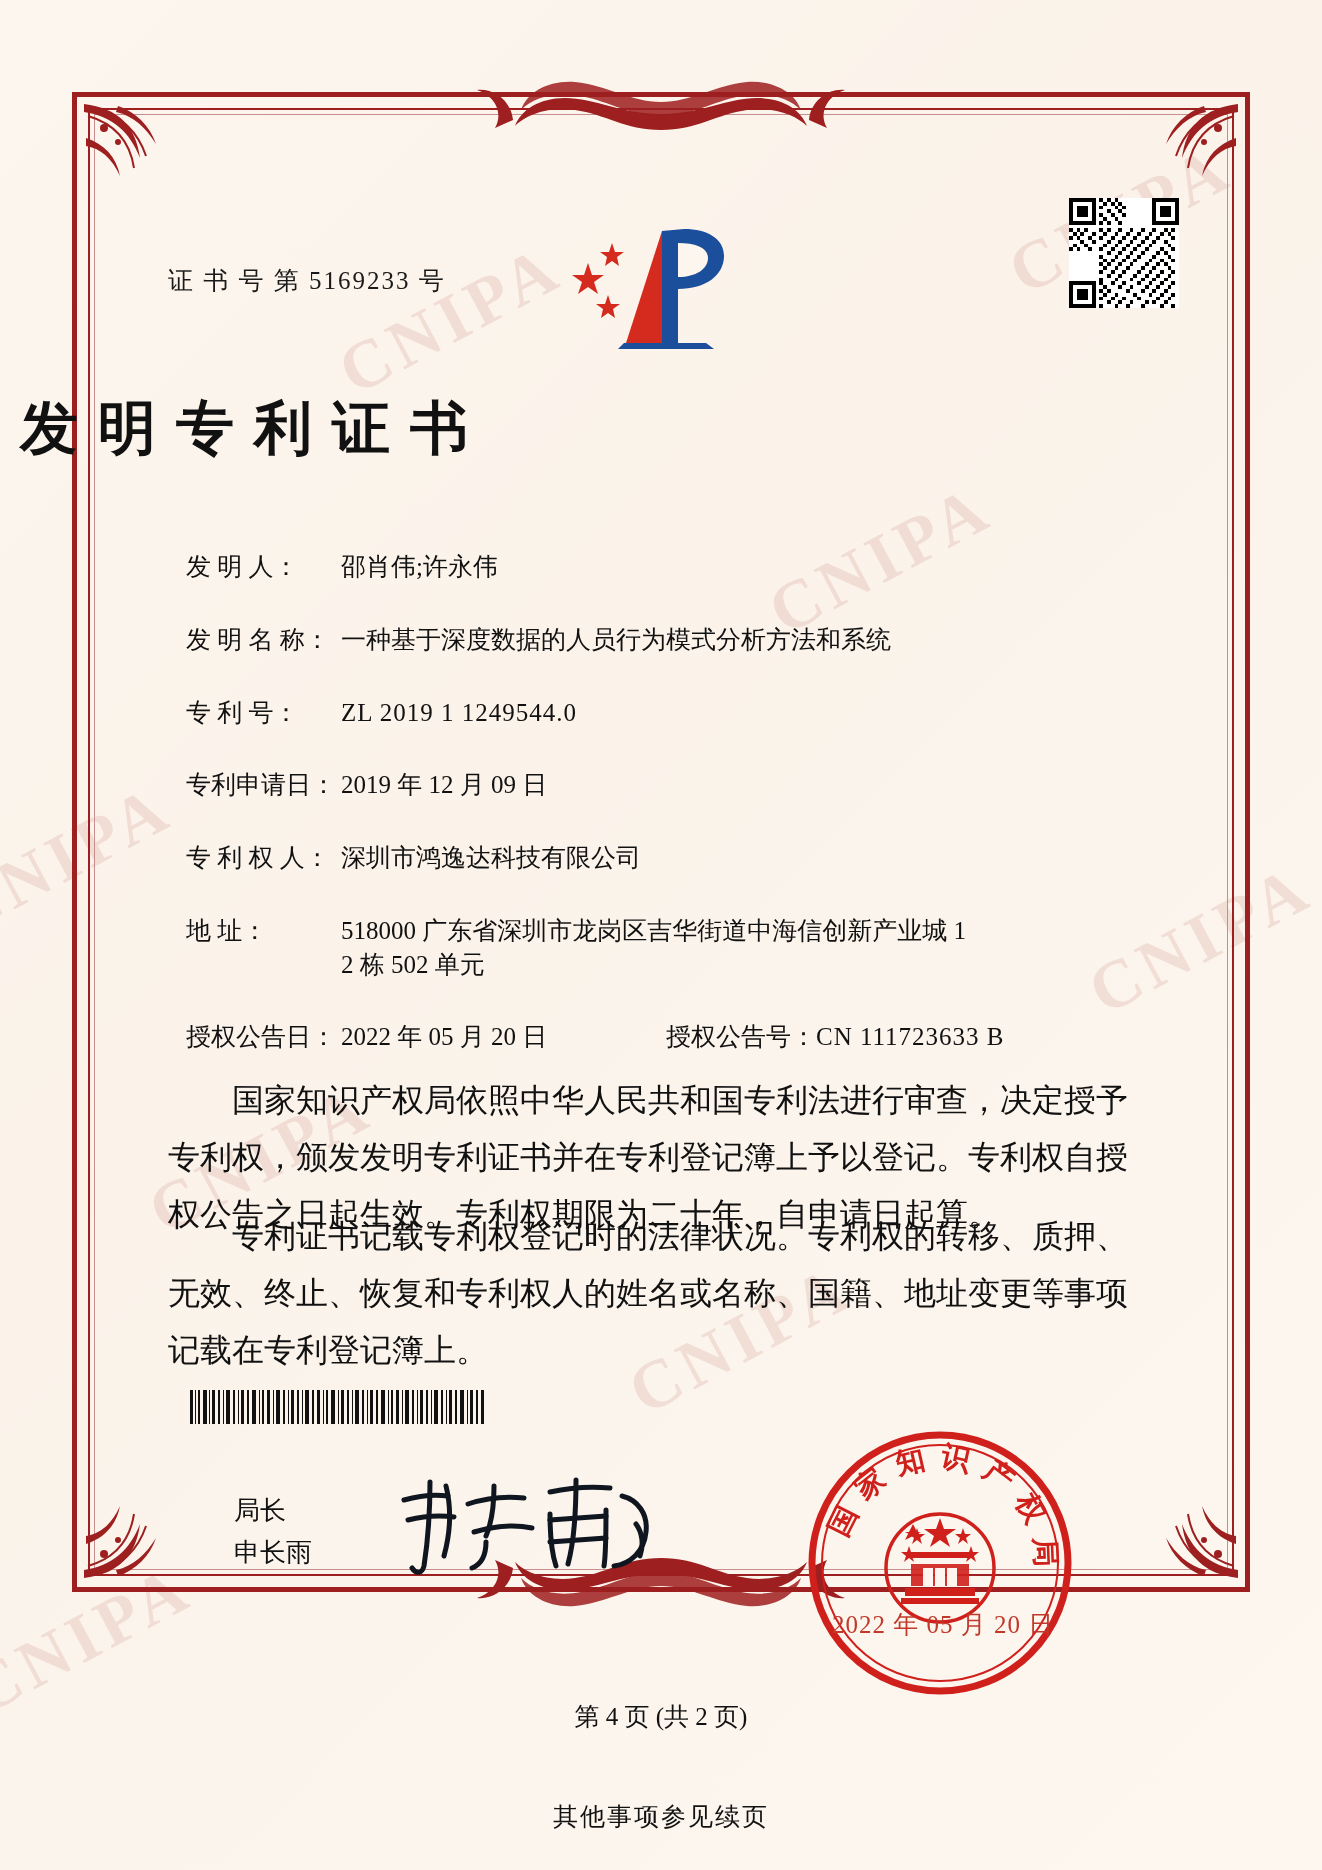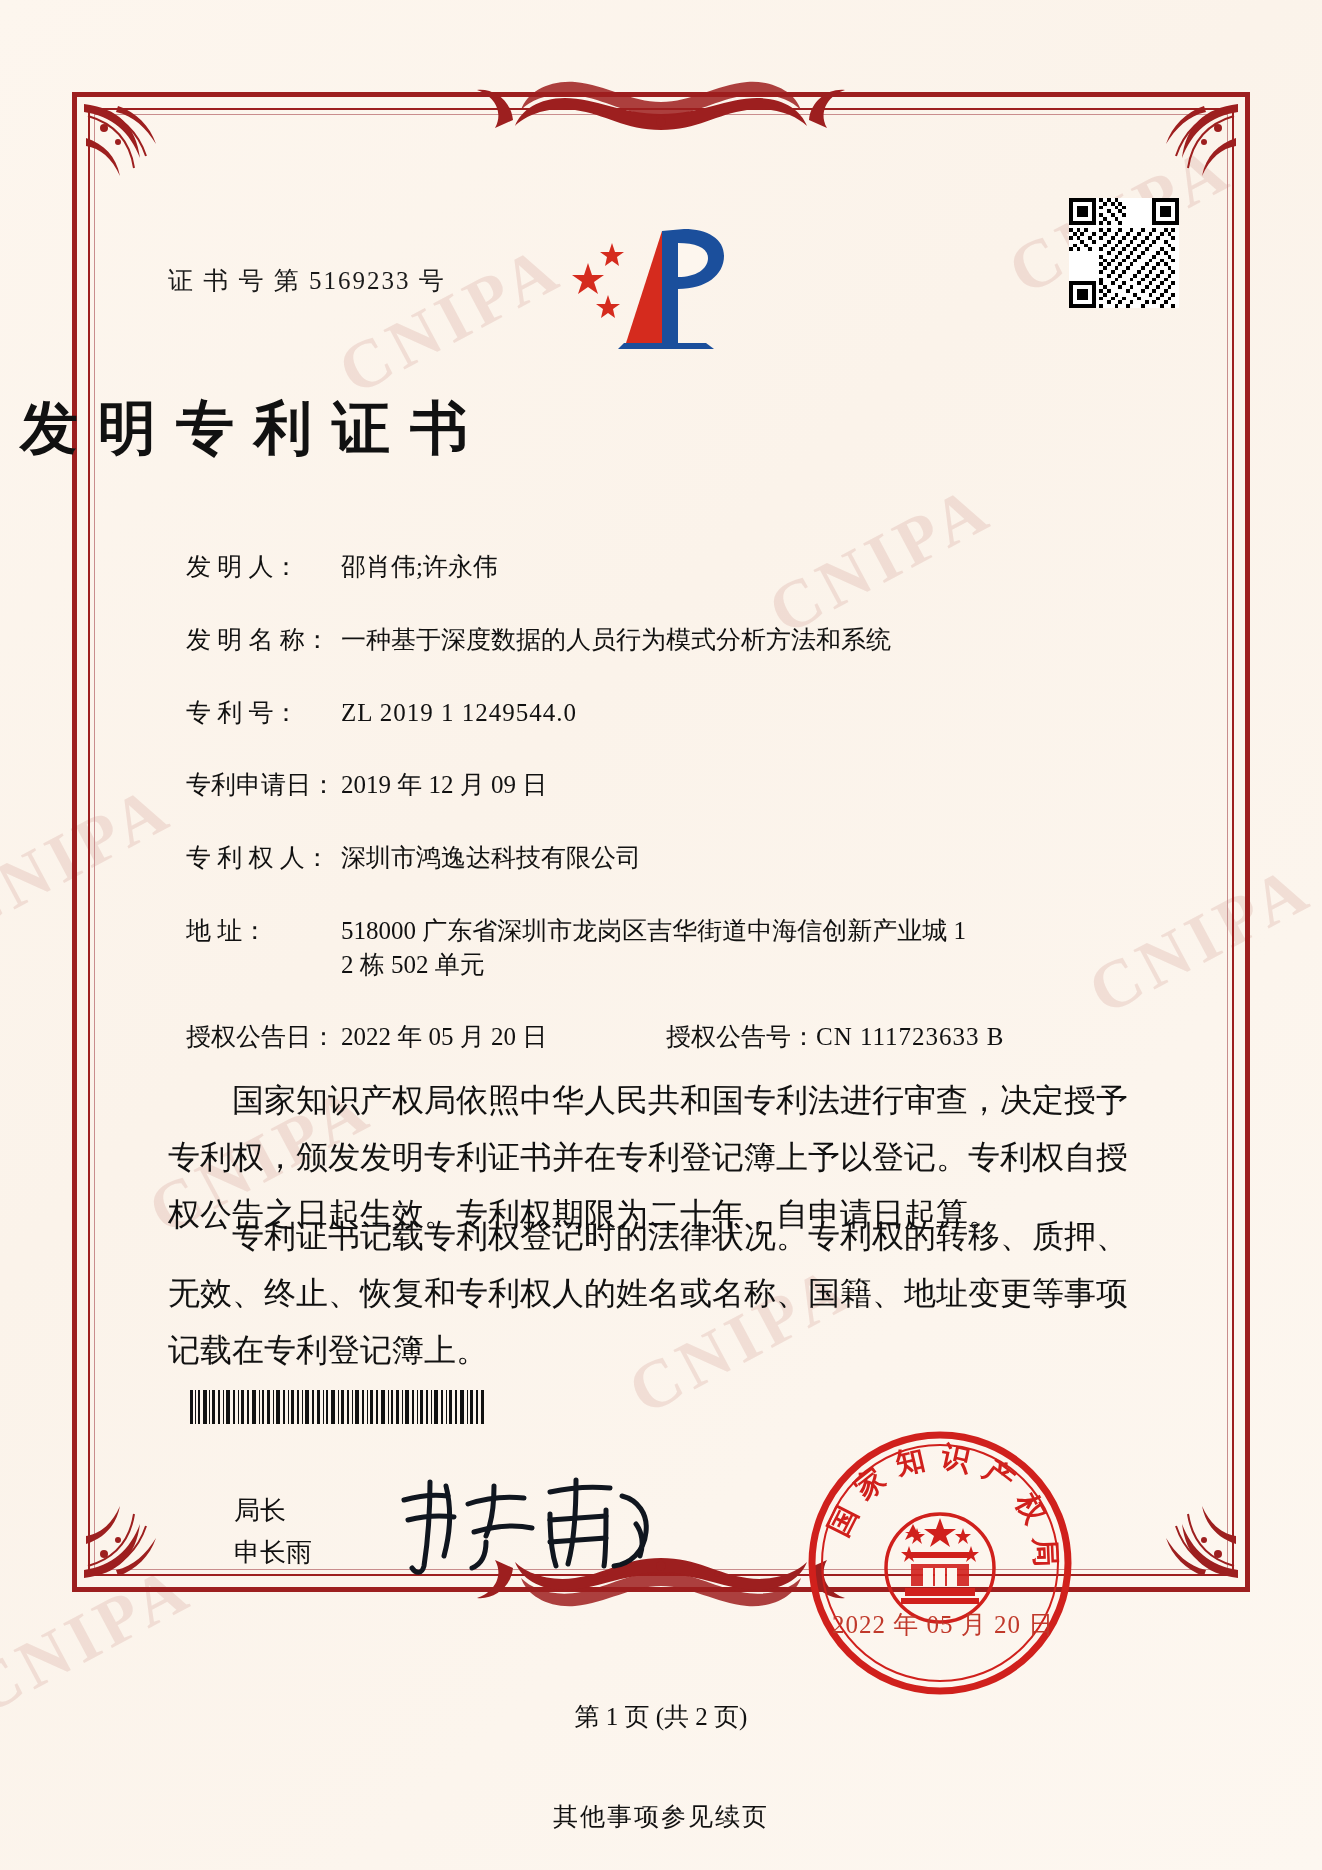--- a/index.html
+++ b/index.html
@@ -709,17 +709,17 @@
       <defs>
         <path id="sealArc" d="M 135,135 m -96,0 a 96,96 0 1,1 192,0"></path>
       </defs>
       <text font-family="'DejaVu Serif', serif" font-size="29" font-weight="bold" fill="#d0201c" letter-spacing="13">
         <textPath href="#sealArc" startOffset="8%">国家知识产权局</textPath>
       </text>
     </svg>
   </div>
   <div class="seal-date">2022 年 05 月 20 日</div>
 
-  <div class="page-num">第 1 页 (共 2 页)</div>
+  <div class="page-num">第 4 页 (共 2 页)</div>
 
   <div class="footer-note">其他事项参见续页</div>
 
 </div>
 
 </body></html>

